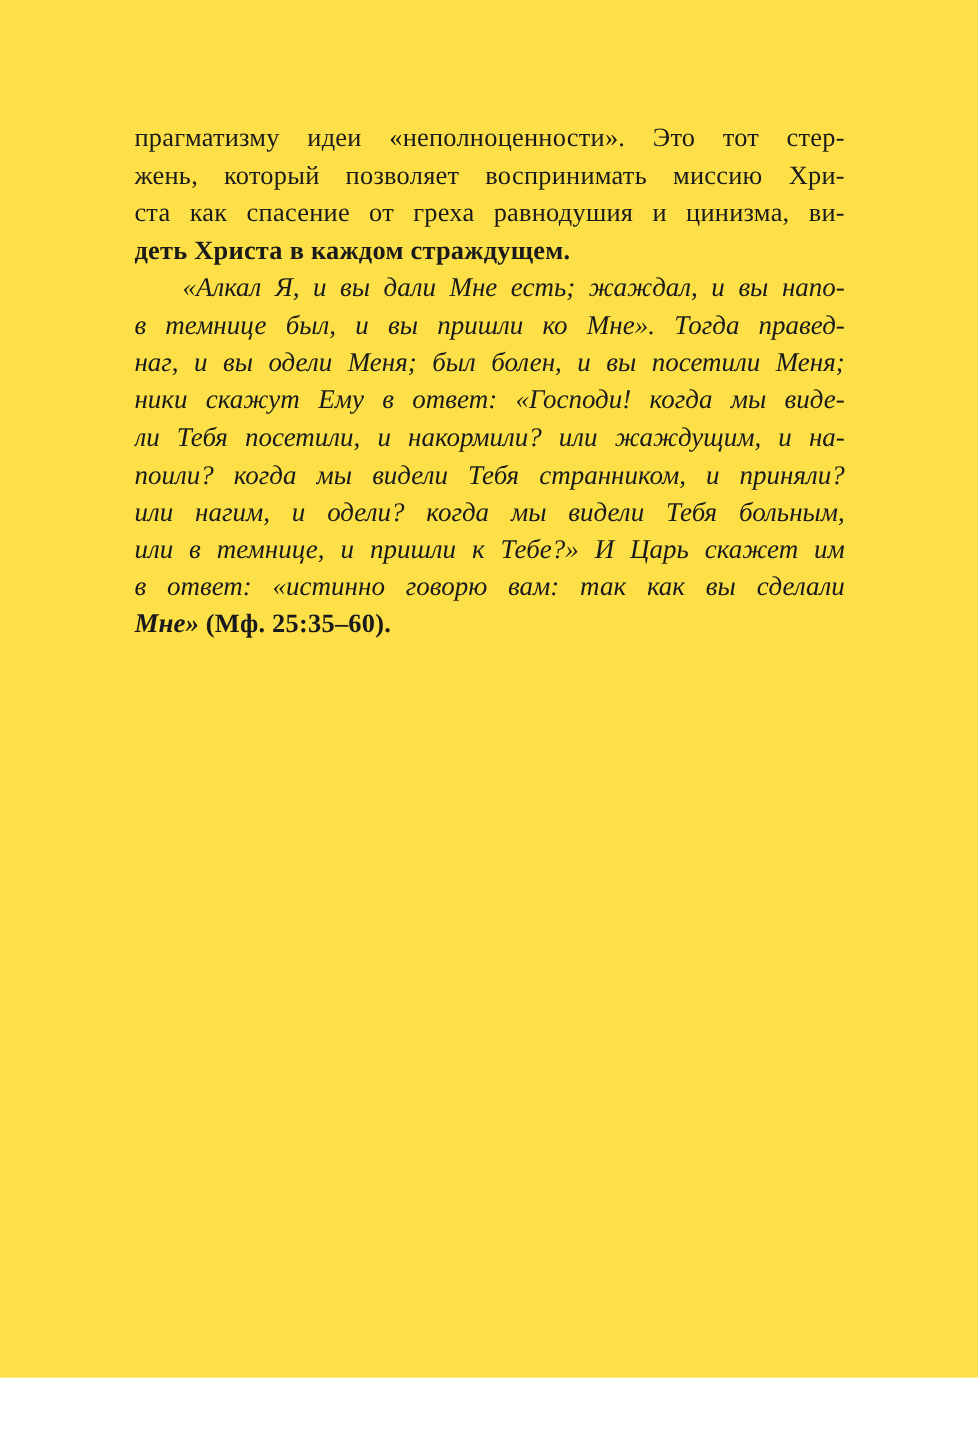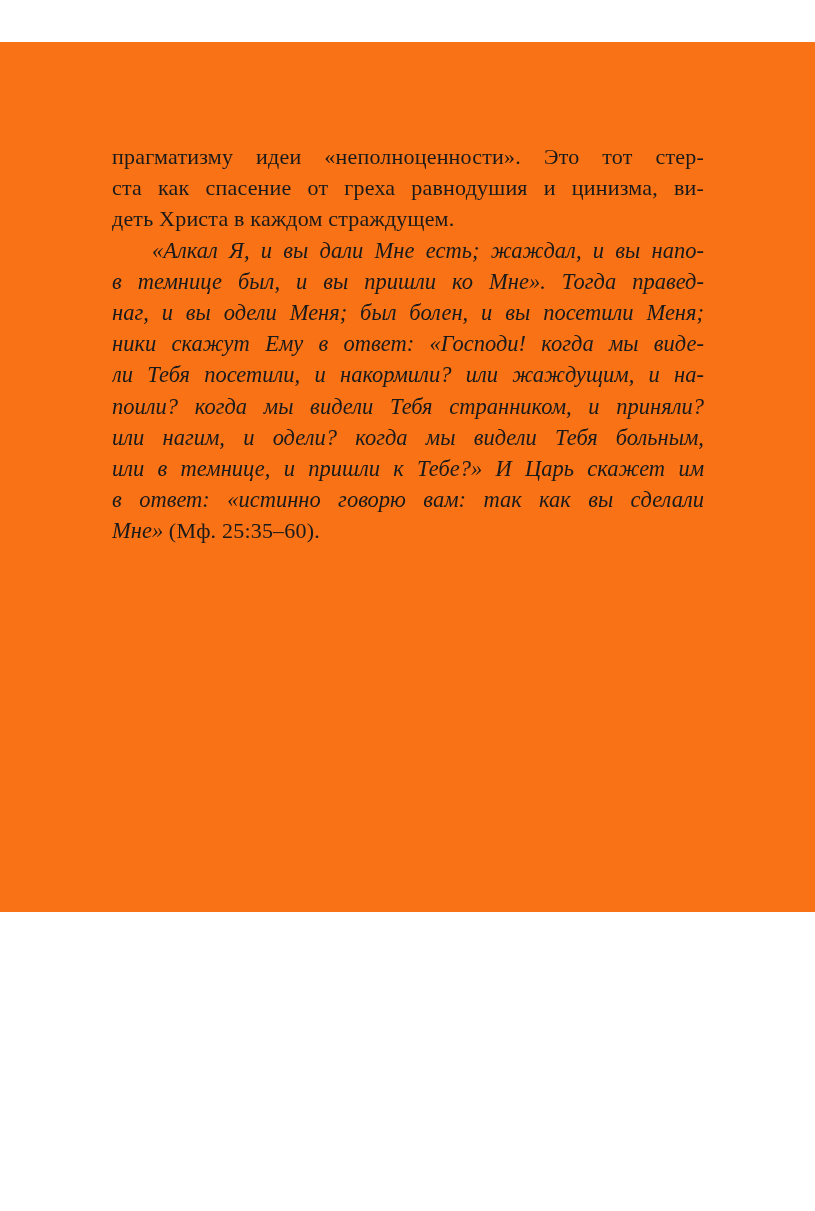--- a/index.html
+++ b/index.html
@@ -10,23 +10,22 @@
     body {
       width: 815px;
       height: 1211px;
       position: relative;
       overflow: hidden;
     }
     .page {
       position: absolute;
       left: 0; top: 0;
       width: 815px;
-      height: 870px;
-      background: #f97316;
-      margin-top: 42px;
+      height: 1148px;
+      background: #fde047;
     }
     .text-block {
       position: absolute;
       left: 112px;
       top: 99px;
       width: 592px;
       font-family: "DejaVu Serif", "Liberation Serif", serif;
       color: #1a1a1a;
       font-size: 20.5px;
       line-height: 31.2px;
@@ -34,20 +33,21 @@
     .line {
       display: block;
       height: 31.2px;
       white-space: nowrap;
       text-align: justify;
       text-align-last: justify;
       overflow: hidden;
     }
     .line.last {
       text-align-last: left;
+      font-weight: bold;
     }
     .line.indent {
       text-indent: 40px;
     }
     .roman {
       font-family: "Liberation Serif", "DejaVu Serif", serif;
       font-size: 22px;
       letter-spacing: 0.2px;
     }
     .italic {
@@ -60,20 +60,21 @@
     }
   </style>
 </head>
 <body>
 
 <div class="page">
   <div class="text-block">
 
     <div class="paragraph roman">
       <span class="line">прагматизму идеи «неполноценности». Это тот стер-</span>
+      <span class="line">жень, который позволяет воспринимать миссию Хри-</span>
       <span class="line">ста как спасение от греха равнодушия и цинизма, ви-</span>
       <span class="line last">деть Христа в каждом страждущем.</span>
     </div>
 
     <div class="paragraph italic">
       <span class="line indent">«Алкал Я, и вы дали Мне есть; жаждал, и вы напо-</span>
       <span class="line">в темнице был, и вы пришли ко Мне». Тогда правед-</span>
       <span class="line">наг, и вы одели Меня; был болен, и вы посетили Меня;</span>
       <span class="line">ники скажут Ему в ответ: «Господи! когда мы виде-</span>
       <span class="line">ли Тебя посетили, и накормили? или жаждущим, и на-</span>

